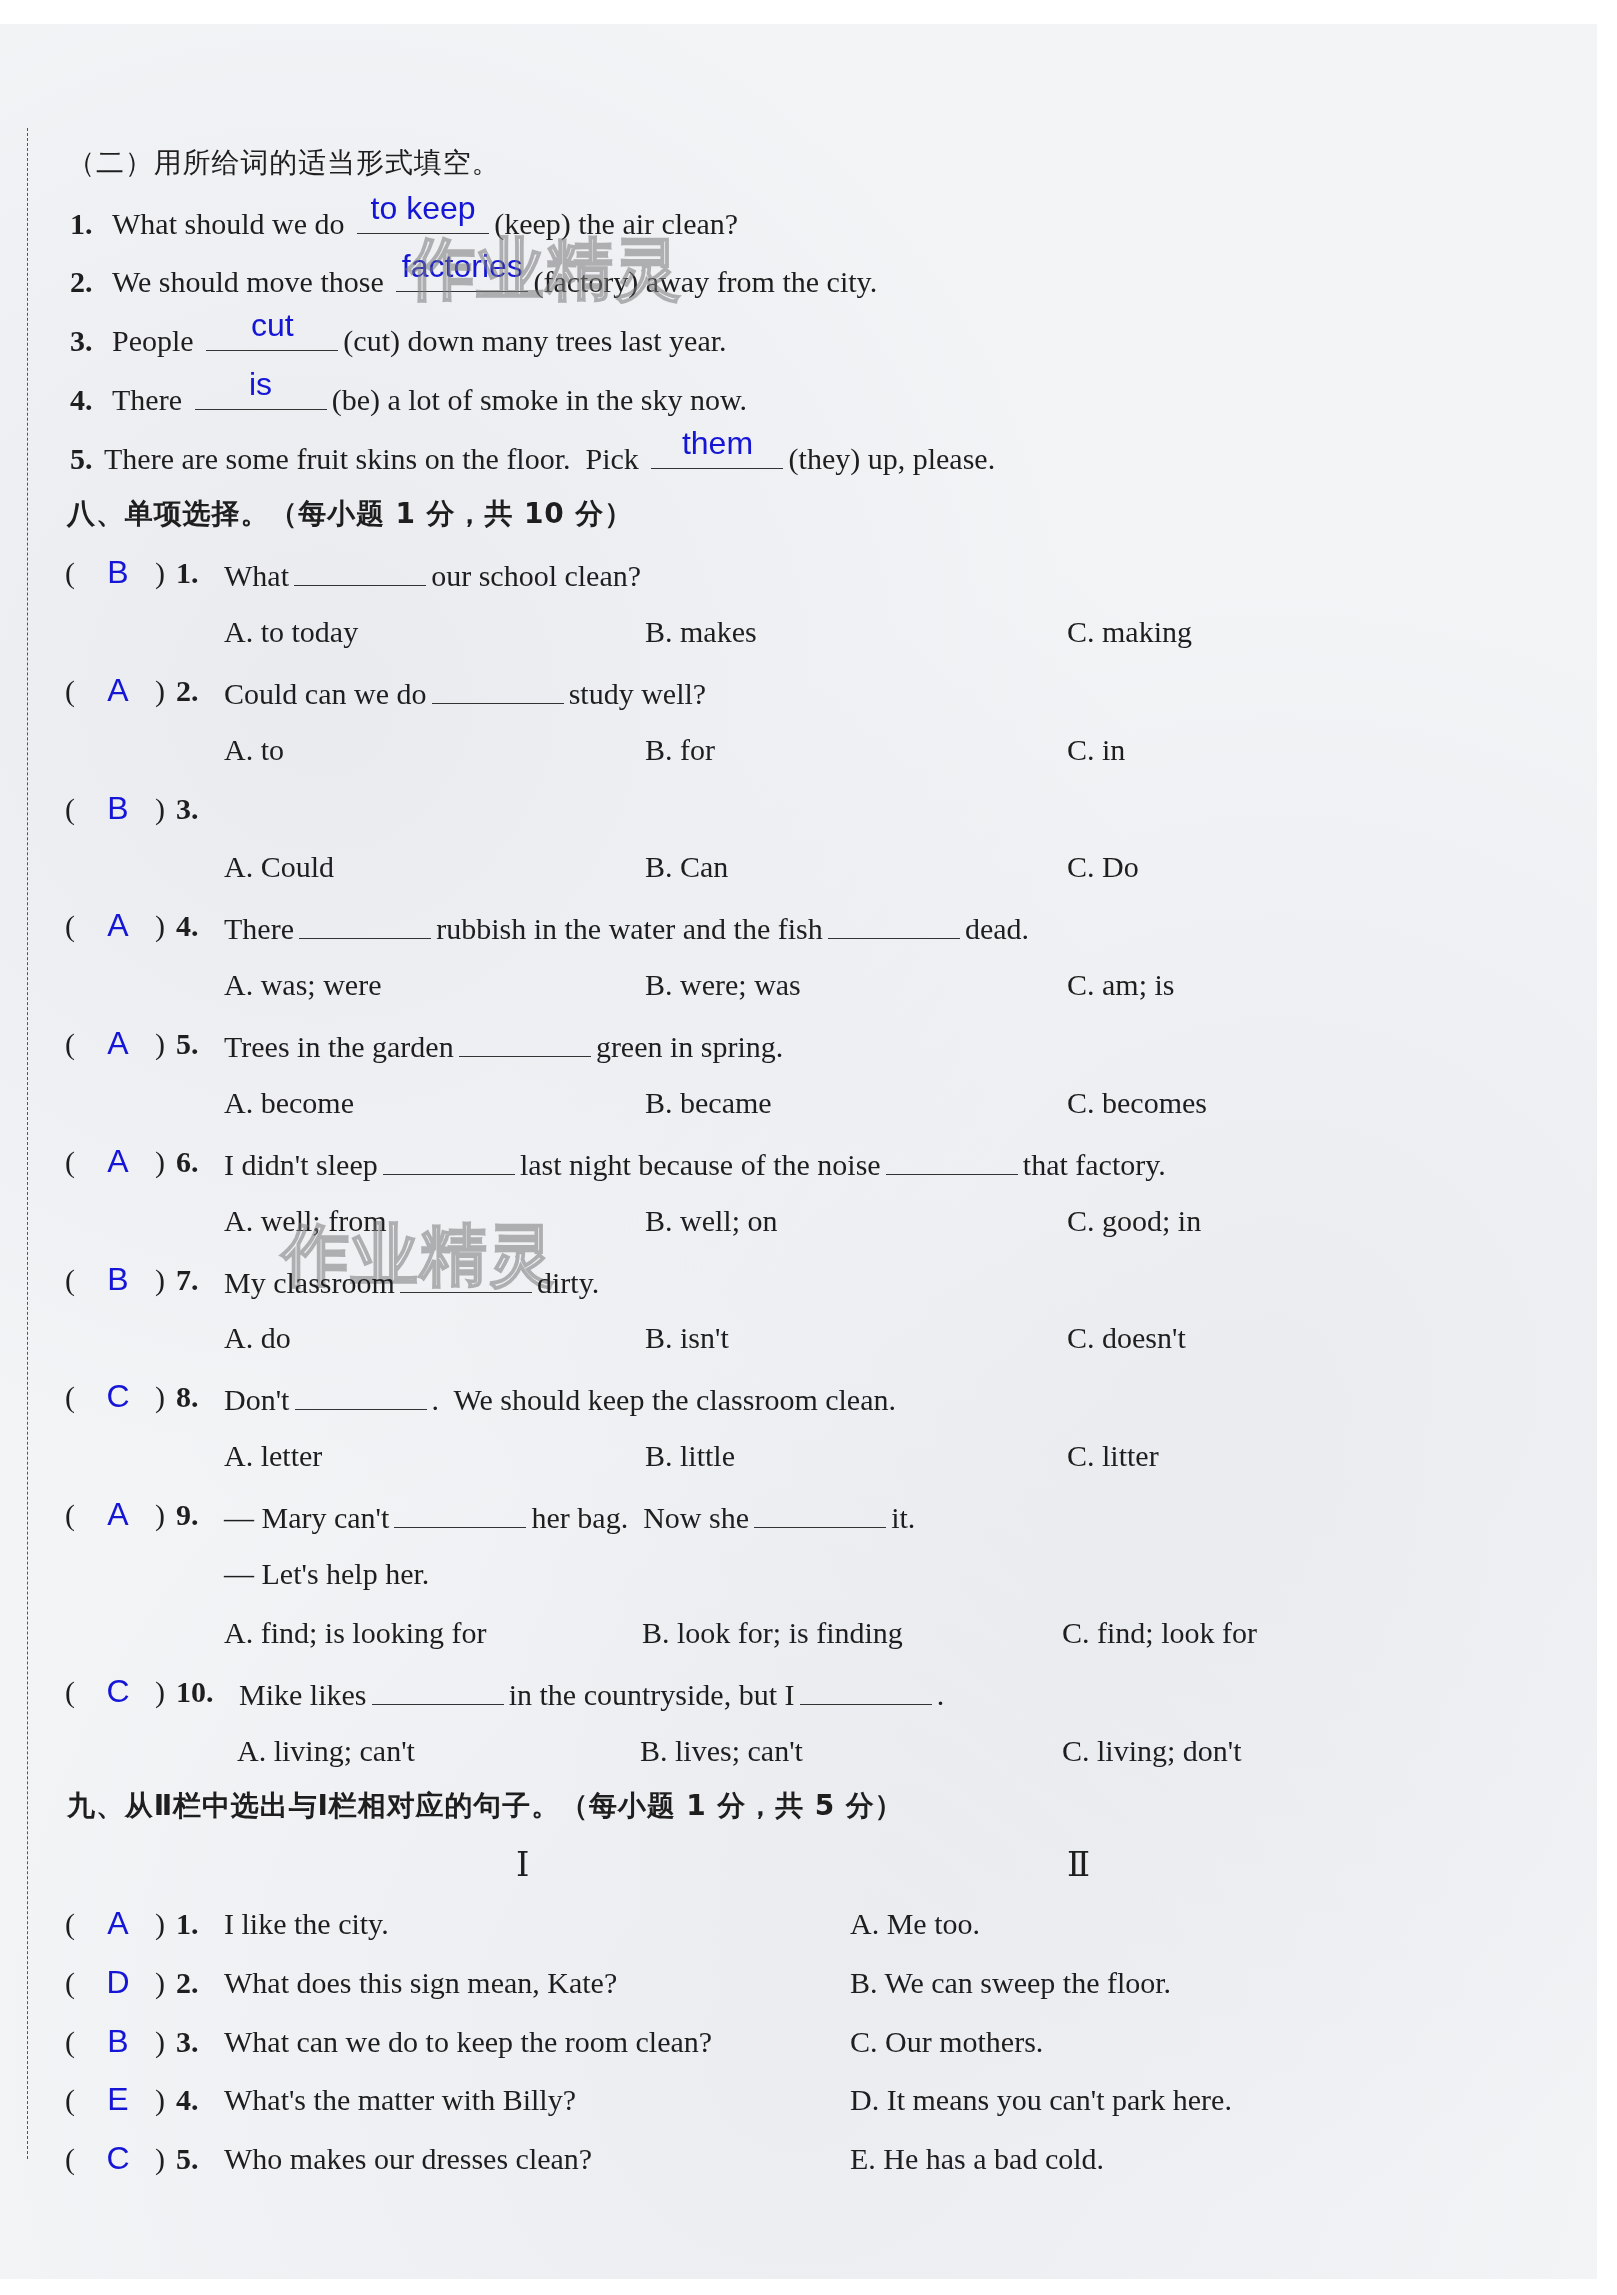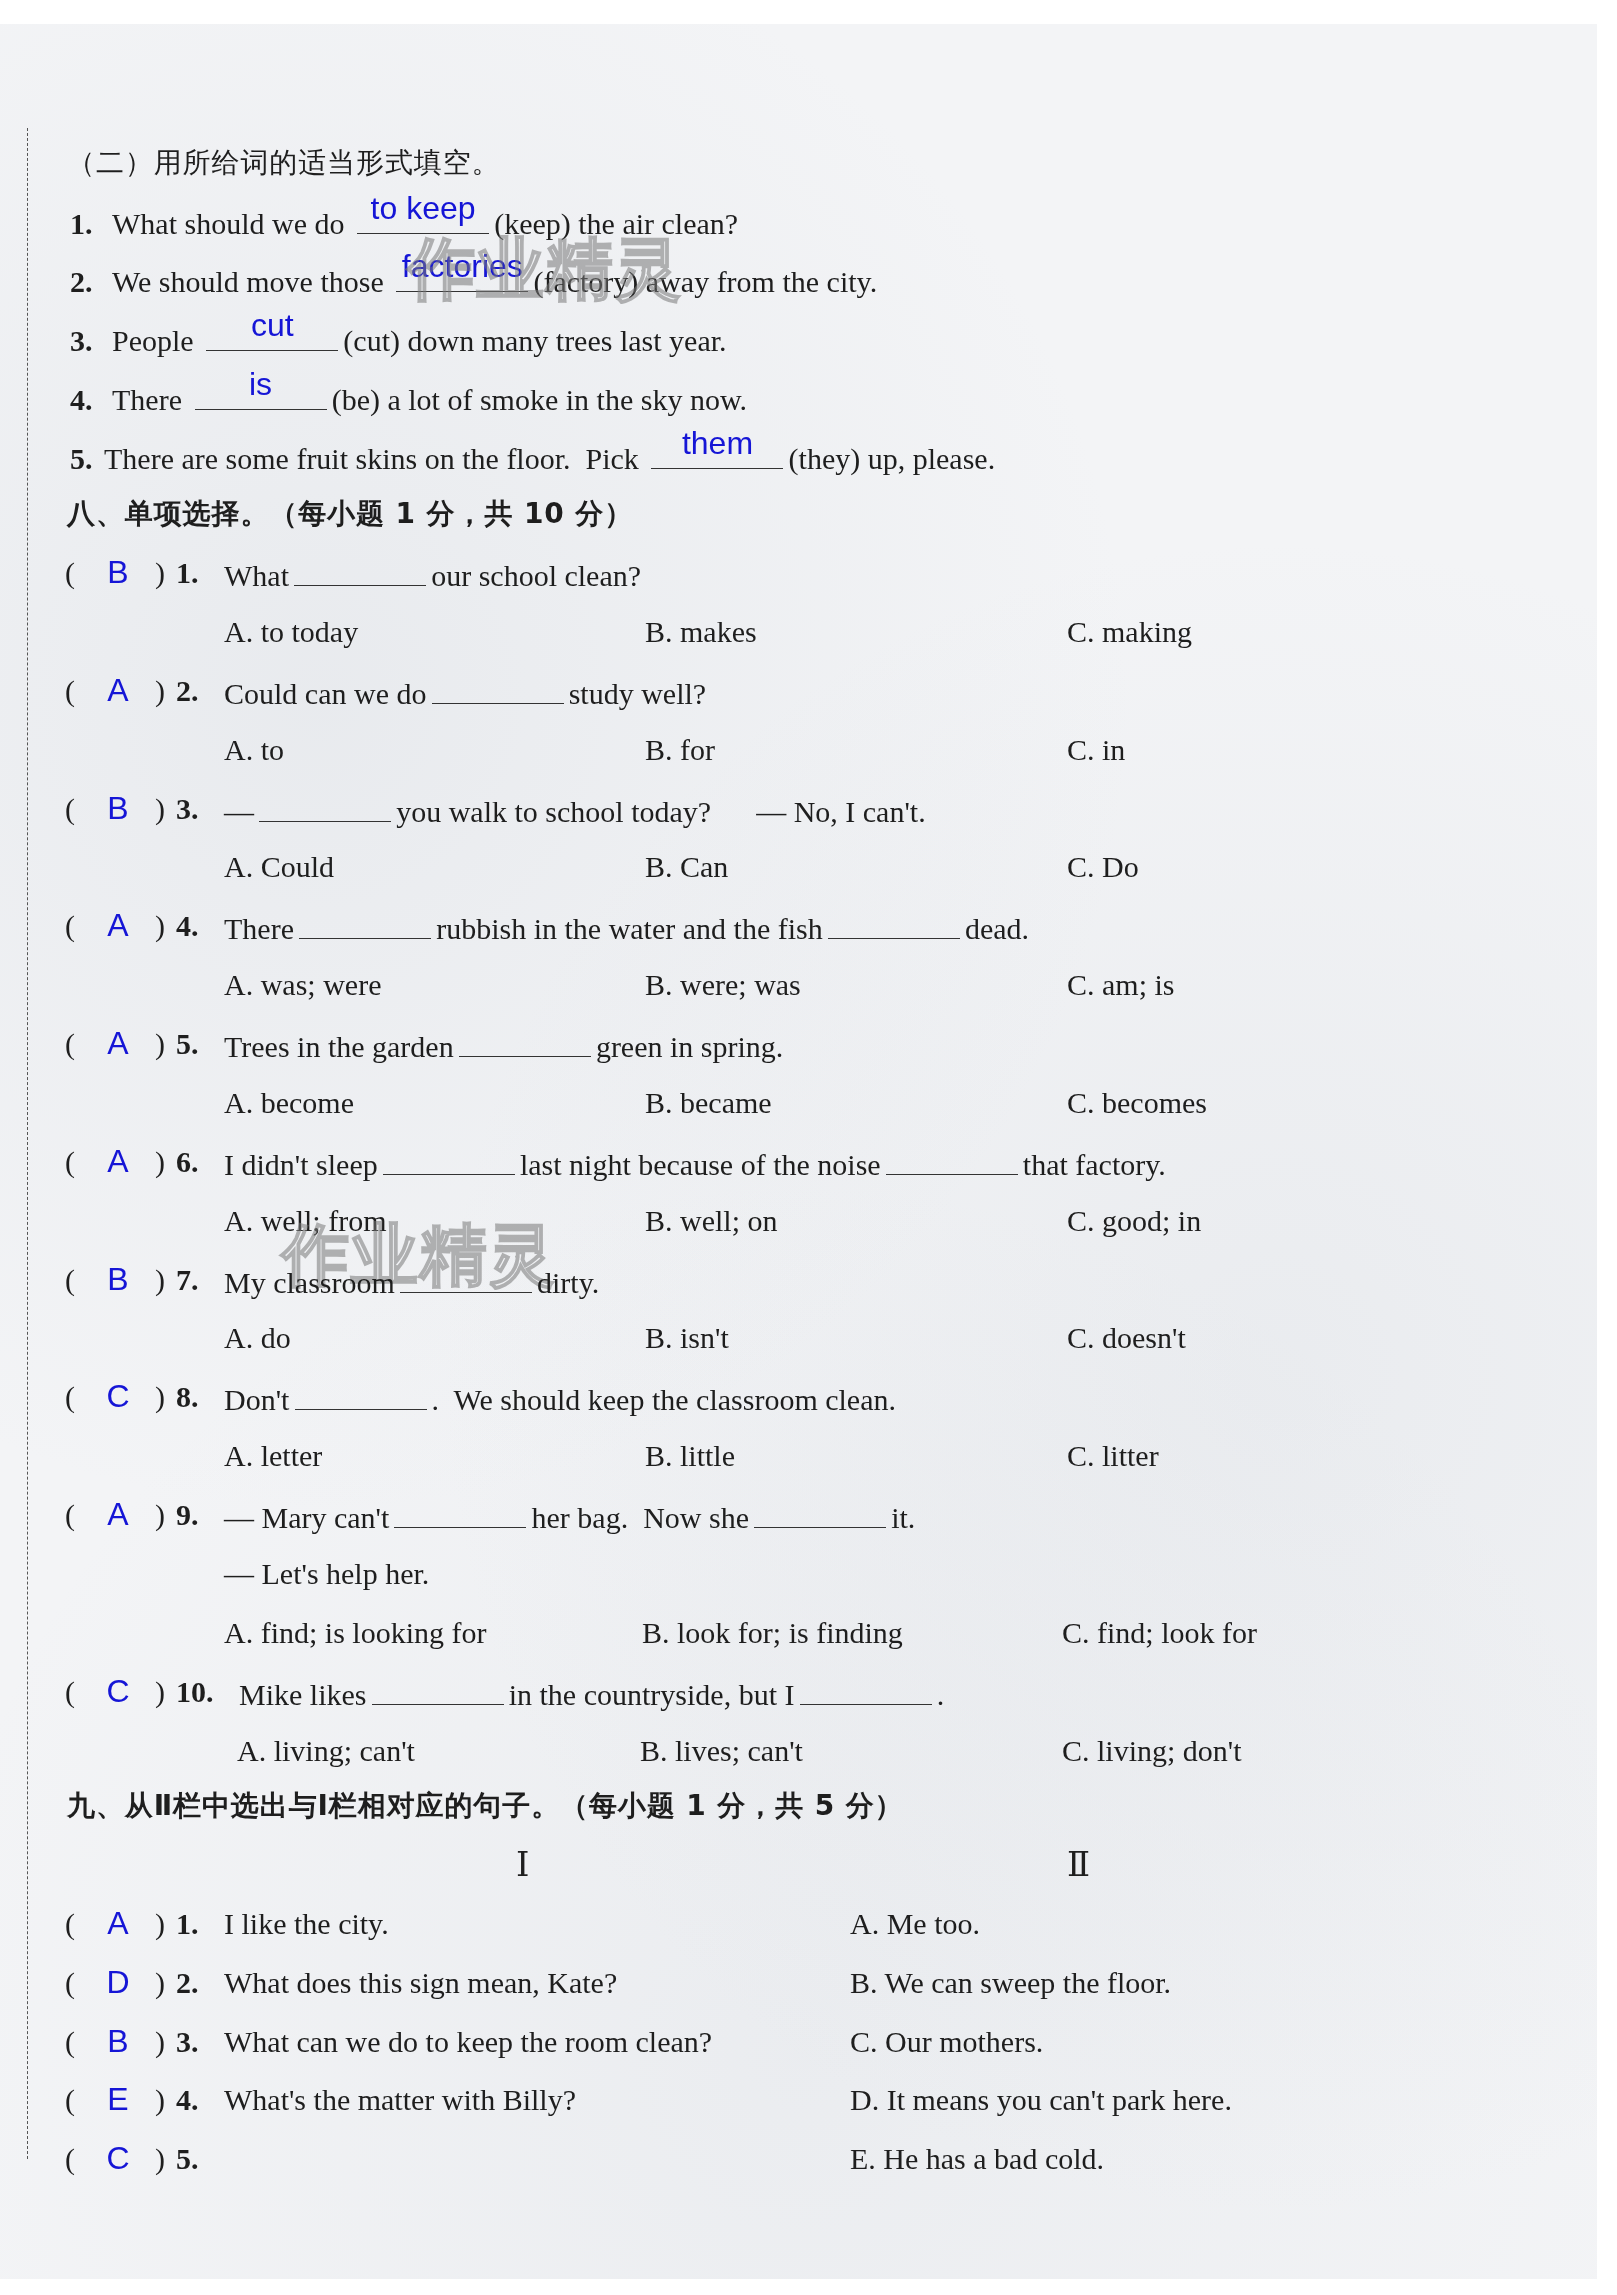--- a/index.html
+++ b/index.html
@@ -113,21 +113,20 @@
   <span class="opt" style="left:224px">A.  to</span>
   <span class="opt" style="left:645px">B.  for</span>
   <span class="opt" style="left:1067px">C.  in</span>
 </div>
 
 <div class="row" style="top:783px; width:1536px;">
   <span class="paren-l">(</span>
   <span class="paren-ans ans">B</span>
   <span class="paren-r">)</span>
   <span class="qnum">3.</span>
-  <span class="qtext" style="white-space:pre"><span>—</span><span class="blank" style="width:132px"></span><span>you walk to school today?      — No, I can't.</span></span>
 </div>
 <div class="row" style="top:841px; width:1536px;">
   <span class="opt" style="left:224px">A.  Could</span>
   <span class="opt" style="left:645px">B.  Can</span>
   <span class="opt" style="left:1067px">C.  Do</span>
 </div>
 
 <div class="row" style="top:900px; width:1536px;">
   <span class="paren-l">(</span>
   <span class="paren-ans ans">A</span>
@@ -260,15 +259,16 @@
   <span class="paren-r">)</span>
   <span class="qnum">4.</span>
   <span class="qtext">What's the matter with Billy?</span>
   <span class="opt" style="left:850px">D.  It means you can't park here.</span>
 </div>
 <div class="row" style="top:2133px; width:1536px;">
   <span class="paren-l">(</span>
   <span class="paren-ans ans">C</span>
   <span class="paren-r">)</span>
   <span class="qnum">5.</span>
+  <span class="qtext">Who makes our dresses clean?</span>
   <span class="opt" style="left:850px">E.  He has a bad cold.</span>
 </div>
 
 
 </body></html>

